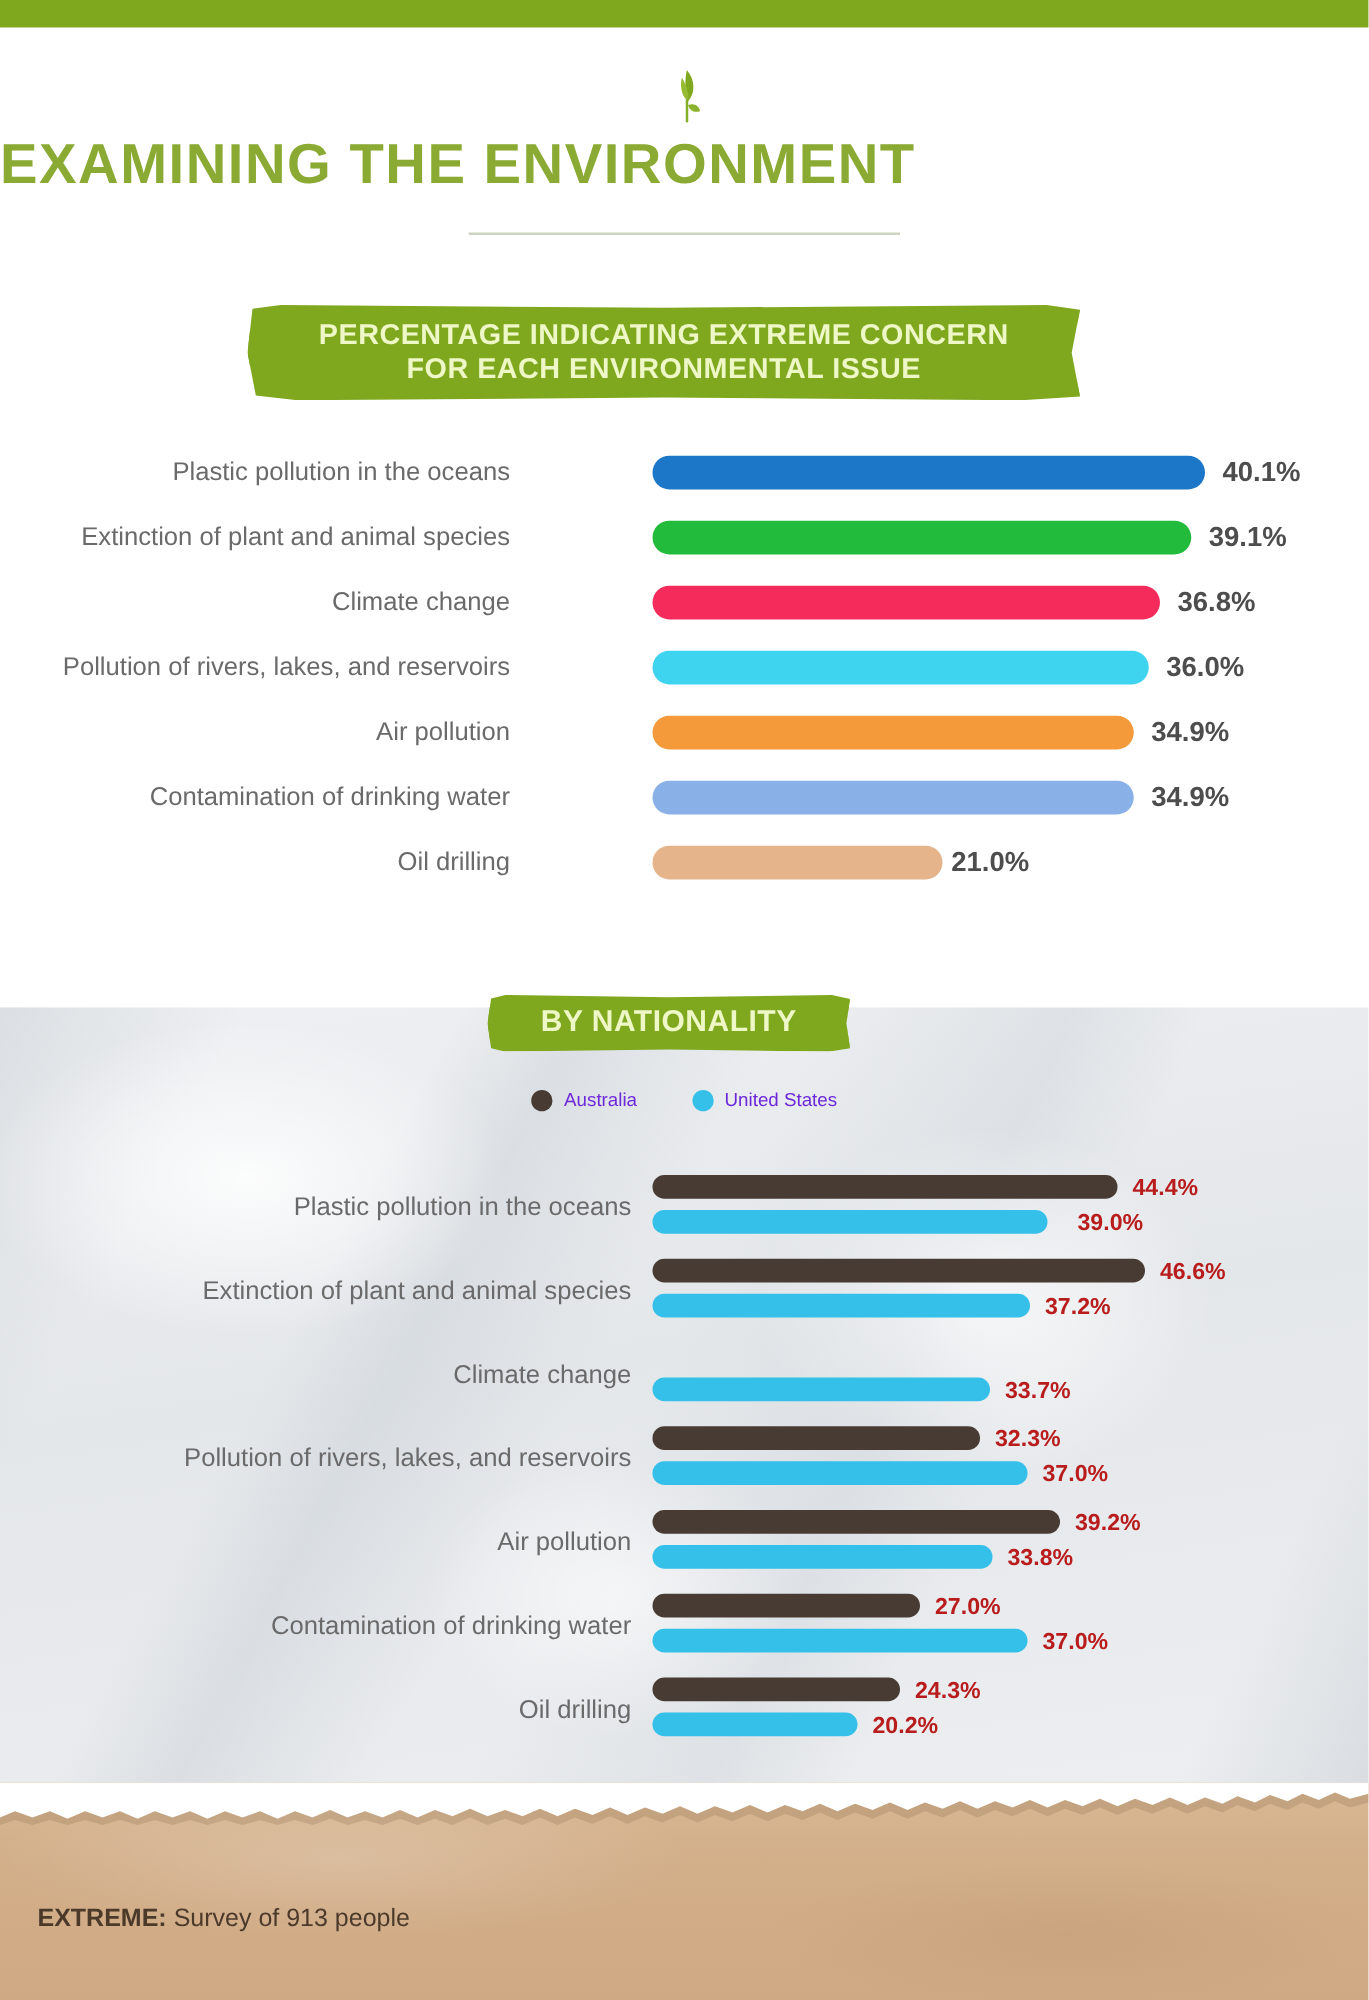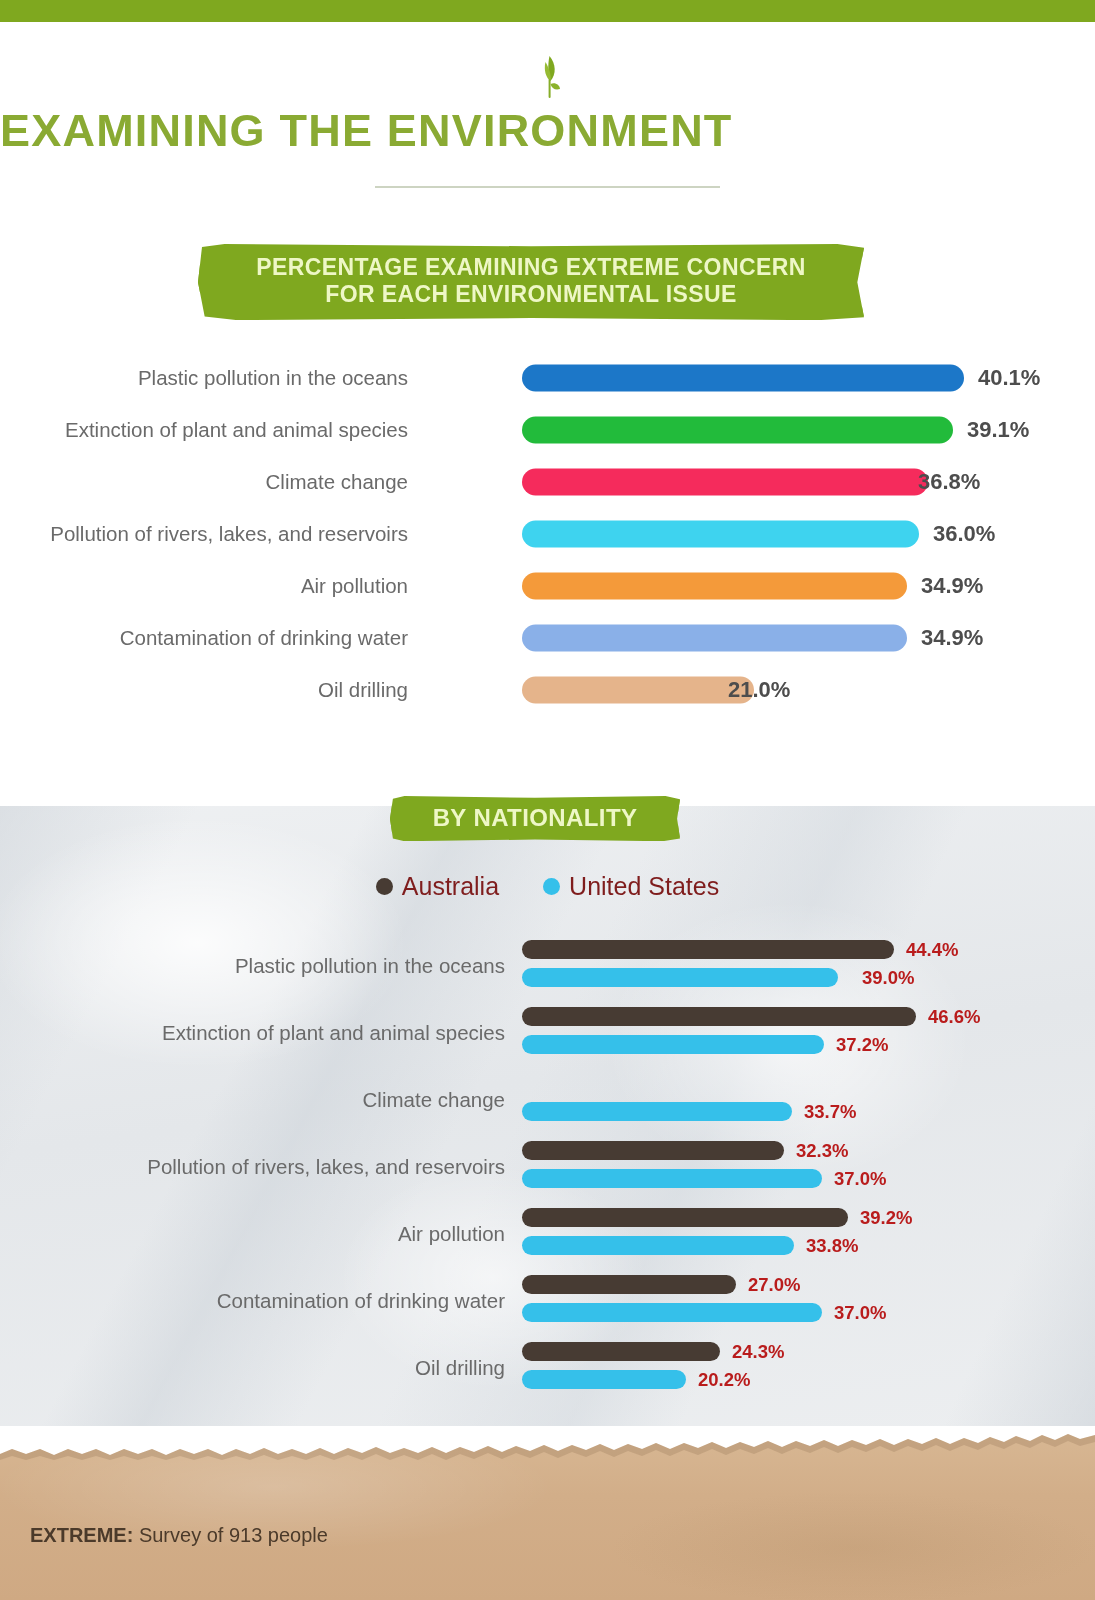--- a/index.html
+++ b/index.html
@@ -189,22 +189,22 @@
   }
 
   .legend-dot {
     width: 17px;
     height: 17px;
     border-radius: 50%;
     flex: none;
   }
 
   .legend-label {
-    font-size: 25px;
-    color: #7f1d1d;
+    font-size: 15px;
+    color: #6d28d9;
   }
 
   
   #chart2 {
     position: absolute;
     left: 0;
     top: 932px;
     width: 1095px;
   }
 
@@ -291,21 +291,21 @@
       <path d="M21.5 4 C28 12, 28.5 22, 22.5 29 C20 24, 19.5 13, 21.5 4 Z" fill="#7fa81f"></path>
       <path d="M22.5 29 C18 26, 15.5 18, 17.5 10 C21 16, 23.5 23, 22.5 29 Z" fill="#96bb33"></path>
       <path d="M22.5 32 C27 30, 31.5 32.5, 32 37 C27.5 38.5, 23.5 36.5, 22.5 32 Z" fill="#8bb22b"></path>
       <rect x="20.6" y="27" width="2.0" height="19" rx="1" fill="#86ad28"></rect>
     </svg>
     <div class="main-title">EXAMINING THE ENVIRONMENT</div>
     <div class="title-rule"></div>
   </div>
 
   <div class="banner" id="banner-concern">
-    <span>PERCENTAGE EXAMINING EXTREME CONCERN</span>
+    <span>PERCENTAGE INDICATING EXTREME CONCERN</span>
     <span class="line2">FOR EACH ENVIRONMENTAL ISSUE</span>
   </div>
 
   <div id="chart1">
 
     <div class="row1">
       <div class="cat">Plastic pollution in the oceans</div>
       <div class="bar-track">
         <div class="bar" style="width:442px;background:#1c77c8;"></div>
       </div>
@@ -318,21 +318,21 @@
         <div class="bar" style="width:431px;background:#22bb3b;"></div>
       </div>
       <div class="val" style="left:967px;">39.1%</div>
     </div>
 
     <div class="row1">
       <div class="cat">Climate change</div>
       <div class="bar-track">
         <div class="bar" style="width:406px;background:#f52b5c;"></div>
       </div>
-      <div class="val" style="left:918px;">36.8%</div>
+      <div class="val" style="left:942px;">36.8%</div>
     </div>
 
     <div class="row1">
       <div class="cat">Pollution of rivers, lakes, and reservoirs</div>
       <div class="bar-track">
         <div class="bar" style="width:397px;background:#3ed3ef;"></div>
       </div>
       <div class="val" style="left:933px;">36.0%</div>
     </div>
 
@@ -350,21 +350,21 @@
         <div class="bar" style="width:385px;background:#8ab0e8;"></div>
       </div>
       <div class="val" style="left:921px;">34.9%</div>
     </div>
 
     <div class="row1">
       <div class="cat">Oil drilling</div>
       <div class="bar-track">
         <div class="bar" style="width:232px;background:#e5b48b;"></div>
       </div>
-      <div class="val" style="left:728px;">21.0%</div>
+      <div class="val" style="left:761px;">21.0%</div>
     </div>
 
   </div>
 
   <div id="paper-panel"></div>
 
   <div class="banner" id="banner-nationality">BY NATIONALITY</div>
 
   <div id="legend">
     <div class="legend-item">

